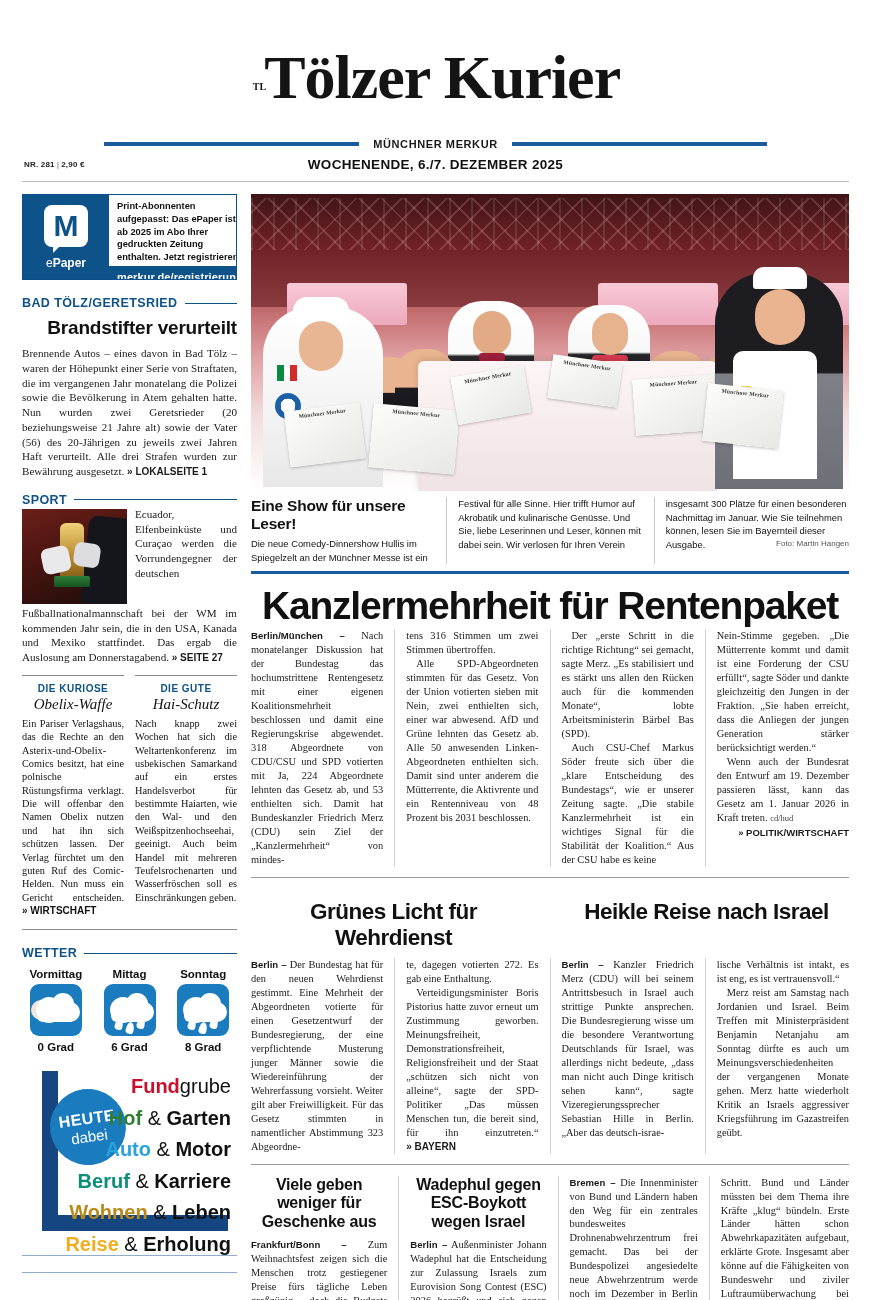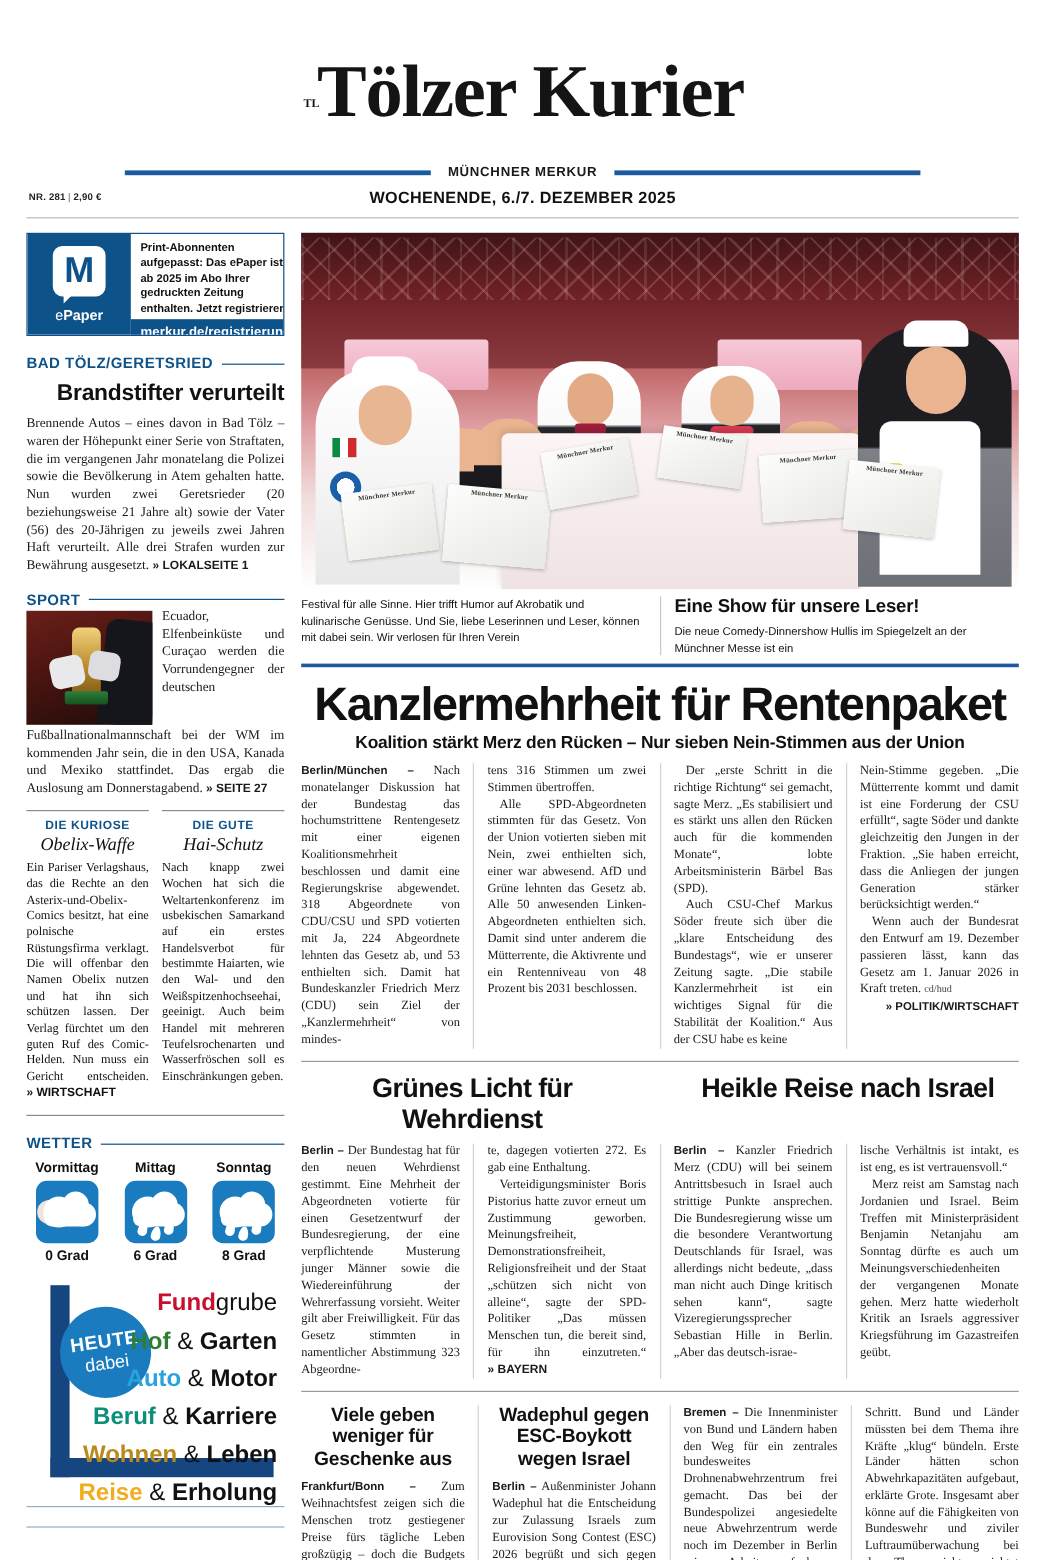--- a/index.html
+++ b/index.html
@@ -330,21 +330,21 @@
     font-family:"Liberation Serif", serif; font-size:10.4px; line-height:1.345;
     text-align:justify; hyphens:auto; color:#1a1a1a;
   }
   .body p{ margin:0; text-indent:10px; }
   .body p.first{ text-indent:0; }
   .dateline{ font-family:"Liberation Sans",sans-serif; font-weight:700; font-size:9.6px; }
   .byline{ font-family:"Liberation Serif",serif; font-size:8.5px; color:#444; }
   .seealso{ font-family:"Liberation Sans",sans-serif; font-weight:700; font-size:9.5px; text-align:right; display:block; margin-top:2px;}
 
   .sect-rule{ border-top:1px solid #9a9a9a; margin:10px 0 0; }
-  .two-head{ display:flex; gap:28px; margin-top:9px; }
+  .two-head{ display:flex; gap:28px; margin-top:21px; }
   .two-head > div{ flex:1; }
   .mid-head{ font-size:22.5px; font-weight:700; text-align:center; letter-spacing:-.5px; margin-bottom:7px;}
 
   
   .bottom-wrap{ display:flex; gap:11px; margin-top:11px; }
   .bot-col{ flex:1; }
   .bot-col + .bot-col{ padding-left:11px; border-left:1px solid #d2d2d2; }
   .bot-head{
     font-size:16px; font-weight:700; text-align:center; line-height:1.16;
     margin-bottom:7px; letter-spacing:-.2px;
@@ -554,31 +554,35 @@
         <div class="ph-news nw5">
             <div class="nw-label">Münchner Merkur</div>
           </div>
         <div class="ph-news nw6">
             <div class="nw-label">Münchner Merkur</div>
           </div>
       </div>
 
       <div class="caption">
         <div>
-          <div class="cap-text">Festival für alle Sinne. Hier trifft Humor auf Akrobatik und kulinarische Genüsse. Und Sie, liebe Leserinnen und Leser, können mit dabei sein. Wir verlosen für Ihren Verein</div>
-        </div>
-        <div>
           <div class="cap-head">Eine Show für unsere Leser!</div>
           <div class="cap-text">Die neue Comedy-Dinnershow Hullis im Spiegelzelt an der Münchner Messe ist ein</div>
         </div>
+        <div>
+          <div class="cap-text">Festival für alle Sinne. Hier trifft Humor auf Akrobatik und kulinarische Genüsse. Und Sie, liebe Leserinnen und Leser, können mit dabei sein. Wir verlosen für Ihren Verein</div>
+        </div>
+        <div>
+          <div class="cap-text">
+            <span>insgesamt 300 Plätze für einen besonderen Nachmittag im Januar. Wie Sie teilnehmen können, lesen Sie im Bayernteil dieser Ausgabe.</span> <span class="credit">Foto: Martin Hangen</span>
+          </div>
+        </div>
       </div>
       <div class="blue-rule"></div>
 
       <div class="lead-head">Kanzlermehrheit für Rentenpaket</div>
-      <div class="lead-sub">Koalition stärkt Merz den Rücken – Nur sieben Nein-Stimmen aus der Union</div>
 
       <div class="cols4">
         <div>
           <div class="body">
             <p class="first"><span class="dateline">Berlin/München –</span> <span>Nach monatelanger Diskussion hat der Bundestag das hochumstrittene Rentengesetz mit einer eigenen Koalitionsmehrheit beschlossen und damit eine Regierungskrise abgewendet. 318 Abgeordnete von CDU/CSU und SPD votierten mit Ja, 224 Abgeordnete lehnten das Gesetz ab, und 53 enthielten sich. Damit hat Bundeskanzler Friedrich Merz (CDU) sein Ziel der „Kanzlermehrheit“ von mindes-</span></p>
           </div>
         </div>
         <div>
           <div class="body">
             <p class="first">tens 316 Stimmen um zwei Stimmen übertroffen.</p>

